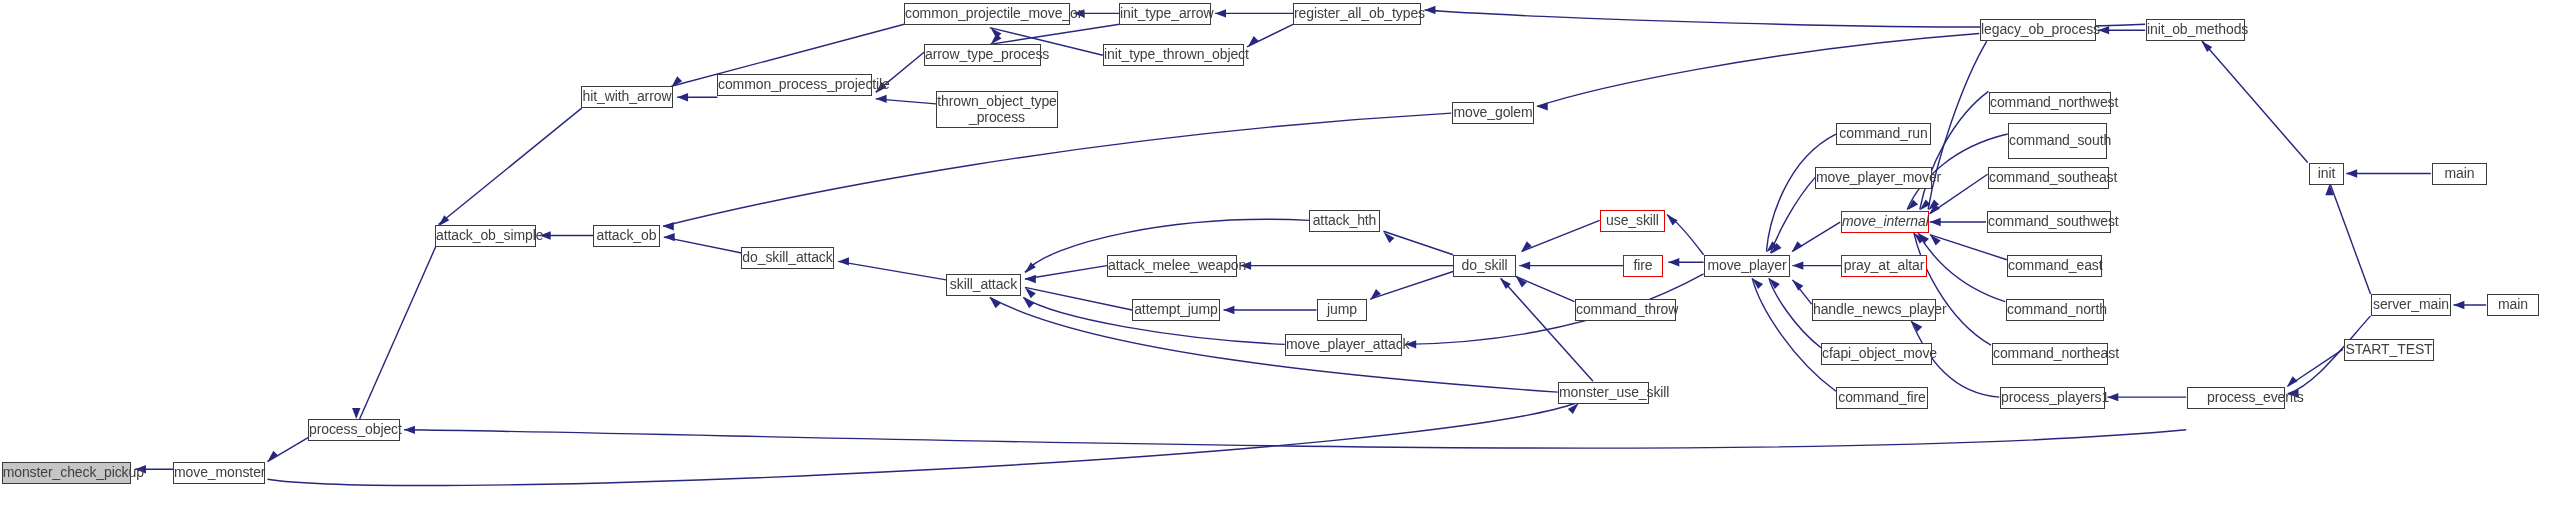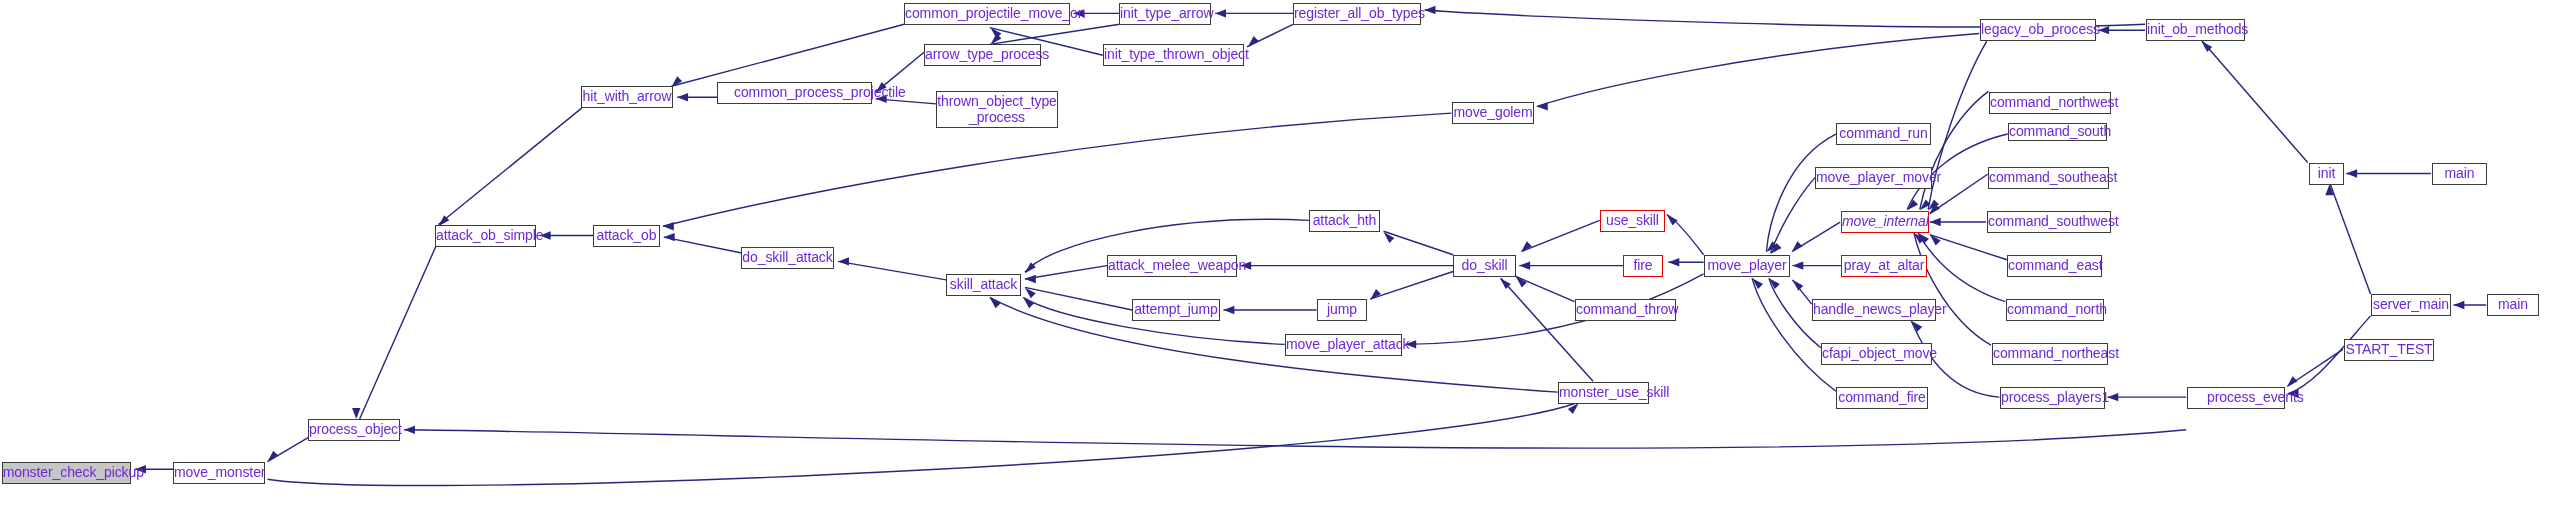--- a/index.html
+++ b/index.html
@@ -4,21 +4,21 @@
 <style>
   html,body{margin:0;padding:0;background:#ffffff;}
   body{font-family:"Liberation Sans",sans-serif;}
   #graph-root{position:relative;width:2576px;height:522px;background:#ffffff;overflow:hidden;}
   #edge-layer{position:absolute;left:0;top:0;width:2576px;height:522px;}
   .node{
     position:absolute;
     box-sizing:border-box;
     border:1.3px solid #3b3b3b;
     background:#ffffff;
-    color:#6d28d9;
+    color:#404040;
     font-size:14px;
     line-height:1.12;
     display:flex;
     align-items:center;
     justify-content:center;
     text-align:center;
     white-space:pre-line;
     letter-spacing:-0.1px;
     z-index:3;
   }
@@ -278,21 +278,21 @@
     </svg>
   <div id="node-layer">
       <div class="node filled" style="left: 1.7px; top: 462px; width: 129px; height: 22px;"><span class="lbl">monster_check_pickup</span></div>
       <div class="node" style="left: 173px; top: 462px; width: 92px; height: 22px;"><span class="lbl">move_monster</span></div>
       <div class="node" style="left: 308px; top: 419px; width: 92px; height: 22px;"><span class="lbl">process_object</span></div>
       <div class="node" style="left: 435px; top: 225px; width: 101px; height: 22px;"><span class="lbl">attack_ob_simple</span></div>
       <div class="node" style="left: 593px; top: 225px; width: 67px; height: 22px;"><span class="lbl">attack_ob</span></div>
       <div class="node" style="left: 741px; top: 247px; width: 93px; height: 22px;"><span class="lbl">do_skill_attack</span></div>
       <div class="node" style="left: 946px; top: 274px; width: 75px; height: 22px;"><span class="lbl">skill_attack</span></div>
       <div class="node" style="left: 581px; top: 86px; width: 92px; height: 22px;"><span class="lbl">hit_with_arrow</span></div>
-      <div class="node" style="left: 717px; top: 82px; width: 155px; height: 22px; padding-left: 16px;"><span class="lbl">common_process_projectile</span></div>
+      <div class="node" style="left: 717px; top: 74px; width: 155px; height: 22px;"><span class="lbl">common_process_projectile</span></div>
       <div class="node" style="left: 936px; top: 91px; width: 122px; height: 37px;"><span class="lbl">thrown_object_type
 _process</span></div>
       <div class="node" style="left: 904px; top: 2.5px; width: 166px; height: 22px;"><span class="lbl">common_projectile_move_on</span></div>
       <div class="node" style="left: 924px; top: 44px; width: 117px; height: 22px;"><span class="lbl">arrow_type_process</span></div>
       <div class="node" style="left: 1119px; top: 2.5px; width: 92px; height: 22px;"><span class="lbl">init_type_arrow</span></div>
       <div class="node" style="left: 1103px; top: 44px; width: 141px; height: 22px;"><span class="lbl">init_type_thrown_object</span></div>
       <div class="node" style="left: 1293px; top: 2.5px; width: 128px; height: 22px;"><span class="lbl">register_all_ob_types</span></div>
       <div class="node" style="left: 1452px; top: 102px; width: 82px; height: 22px;"><span class="lbl">move_golem</span></div>
       <div class="node" style="left: 1309px; top: 210px; width: 71px; height: 22px;"><span class="lbl">attack_hth</span></div>
       <div class="node" style="left: 1107px; top: 255px; width: 130px; height: 22px;"><span class="lbl">attack_melee_weapon</span></div>
@@ -305,21 +305,21 @@
       <div class="node" style="left: 1285px; top: 334px; width: 117px; height: 22px;"><span class="lbl">move_player_attack</span></div>
       <div class="node" style="left: 1558px; top: 382px; width: 91px; height: 22px;"><span class="lbl">monster_use_skill</span></div>
       <div class="node" style="left: 1704px; top: 255px; width: 86px; height: 22px;"><span class="lbl">move_player</span></div>
       <div class="node" style="left: 1836px; top: 123px; width: 95px; height: 22px;"><span class="lbl">command_run</span></div>
       <div class="node" style="left: 1815px; top: 167px; width: 117px; height: 22px;"><span class="lbl">move_player_mover</span></div>
       <div class="node red" style="left: 1841px; top: 211px; width: 88px; height: 22px; font-style: italic;"><span class="lbl">move_internal</span></div>
       <div class="node red" style="left: 1841px; top: 255px; width: 86px; height: 22px;"><span class="lbl">pray_at_altar</span></div>
       <div class="node" style="left: 1812px; top: 299px; width: 124px; height: 22px;"><span class="lbl">handle_newcs_player</span></div>
       <div class="node" style="left: 1821px; top: 343px; width: 111px; height: 22px;"><span class="lbl">cfapi_object_move</span></div>
       <div class="node" style="left: 1836px; top: 387px; width: 92px; height: 22px;"><span class="lbl">command_fire</span></div>
-      <div class="node" style="left: 2008px; top: 123px; width: 99px; height: 18px;"><span class="lbl">command_south</span></div>
+      <div class="node" style="left: 2008px; top: 123px; width: 99px; height: 36px;"><span class="lbl">command_south</span></div>
       <div class="node" style="left: 1988px; top: 167px; width: 121px; height: 22px;"><span class="lbl">command_southeast</span></div>
       <div class="node" style="left: 1987px; top: 211px; width: 124px; height: 22px;"><span class="lbl">command_southwest</span></div>
       <div class="node" style="left: 2007px; top: 255px; width: 95px; height: 22px;"><span class="lbl">command_east</span></div>
       <div class="node" style="left: 2006px; top: 299px; width: 98px; height: 22px;"><span class="lbl">command_north</span></div>
       <div class="node" style="left: 1992px; top: 343px; width: 116px; height: 22px;"><span class="lbl">command_northeast</span></div>
       <div class="node" style="left: 2000px; top: 387px; width: 105px; height: 22px;"><span class="lbl">process_players1</span></div>
       <div class="node" style="left: 1989px; top: 81px; width: 122px; height: 22px; margin-top: 11px;"><span class="lbl">command_northwest</span></div>
       <div class="node" style="left: 1980px; top: 19px; width: 116px; height: 22px;"><span class="lbl">legacy_ob_process</span></div>
       <div class="node" style="left: 2146px; top: 19px; width: 99px; height: 22px;"><span class="lbl">init_ob_methods</span></div>
       <div class="node" style="left: 2187px; top: 387px; width: 98px; height: 22px; padding-left: 19px;"><span class="lbl">process_events</span></div>

